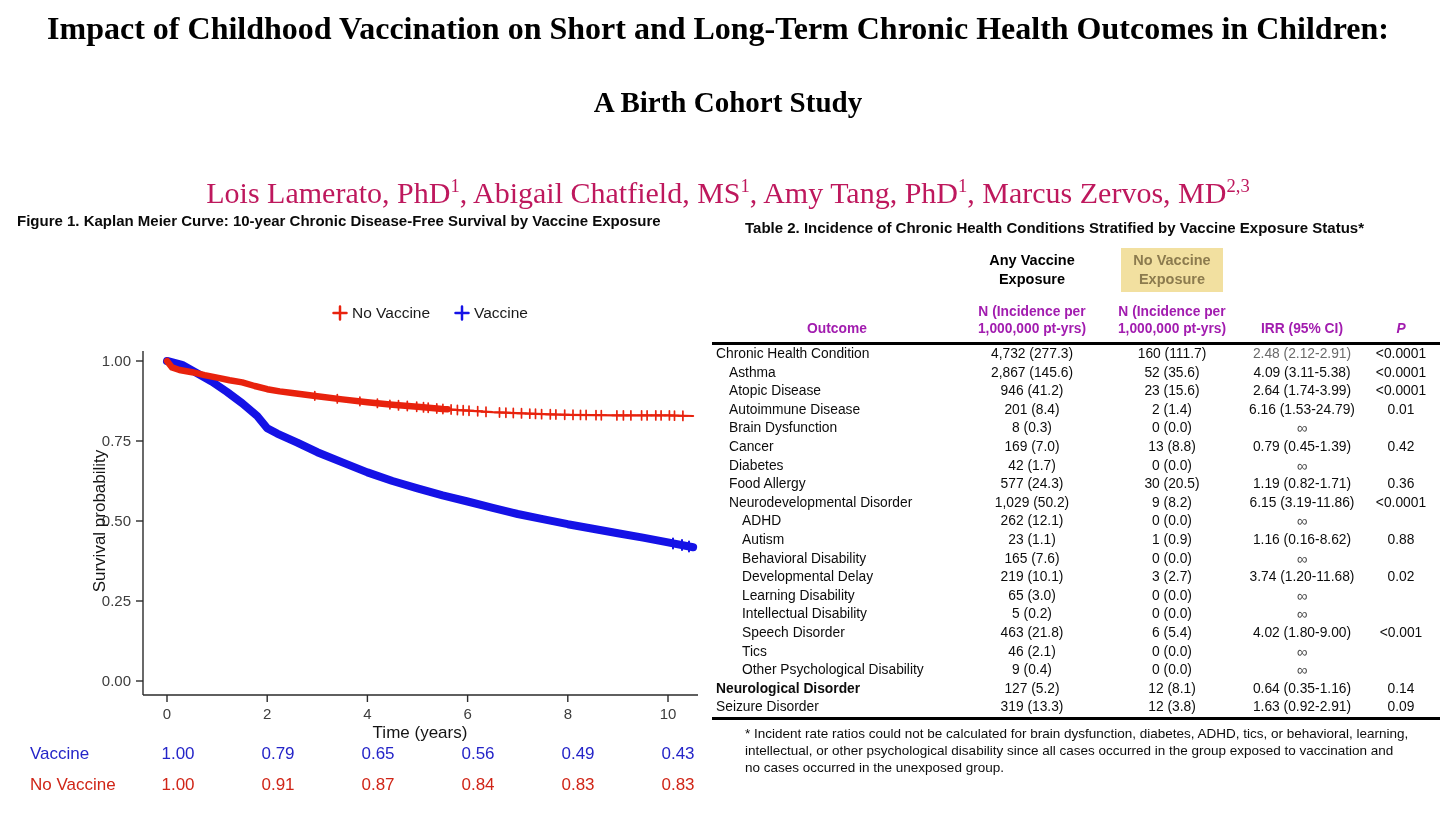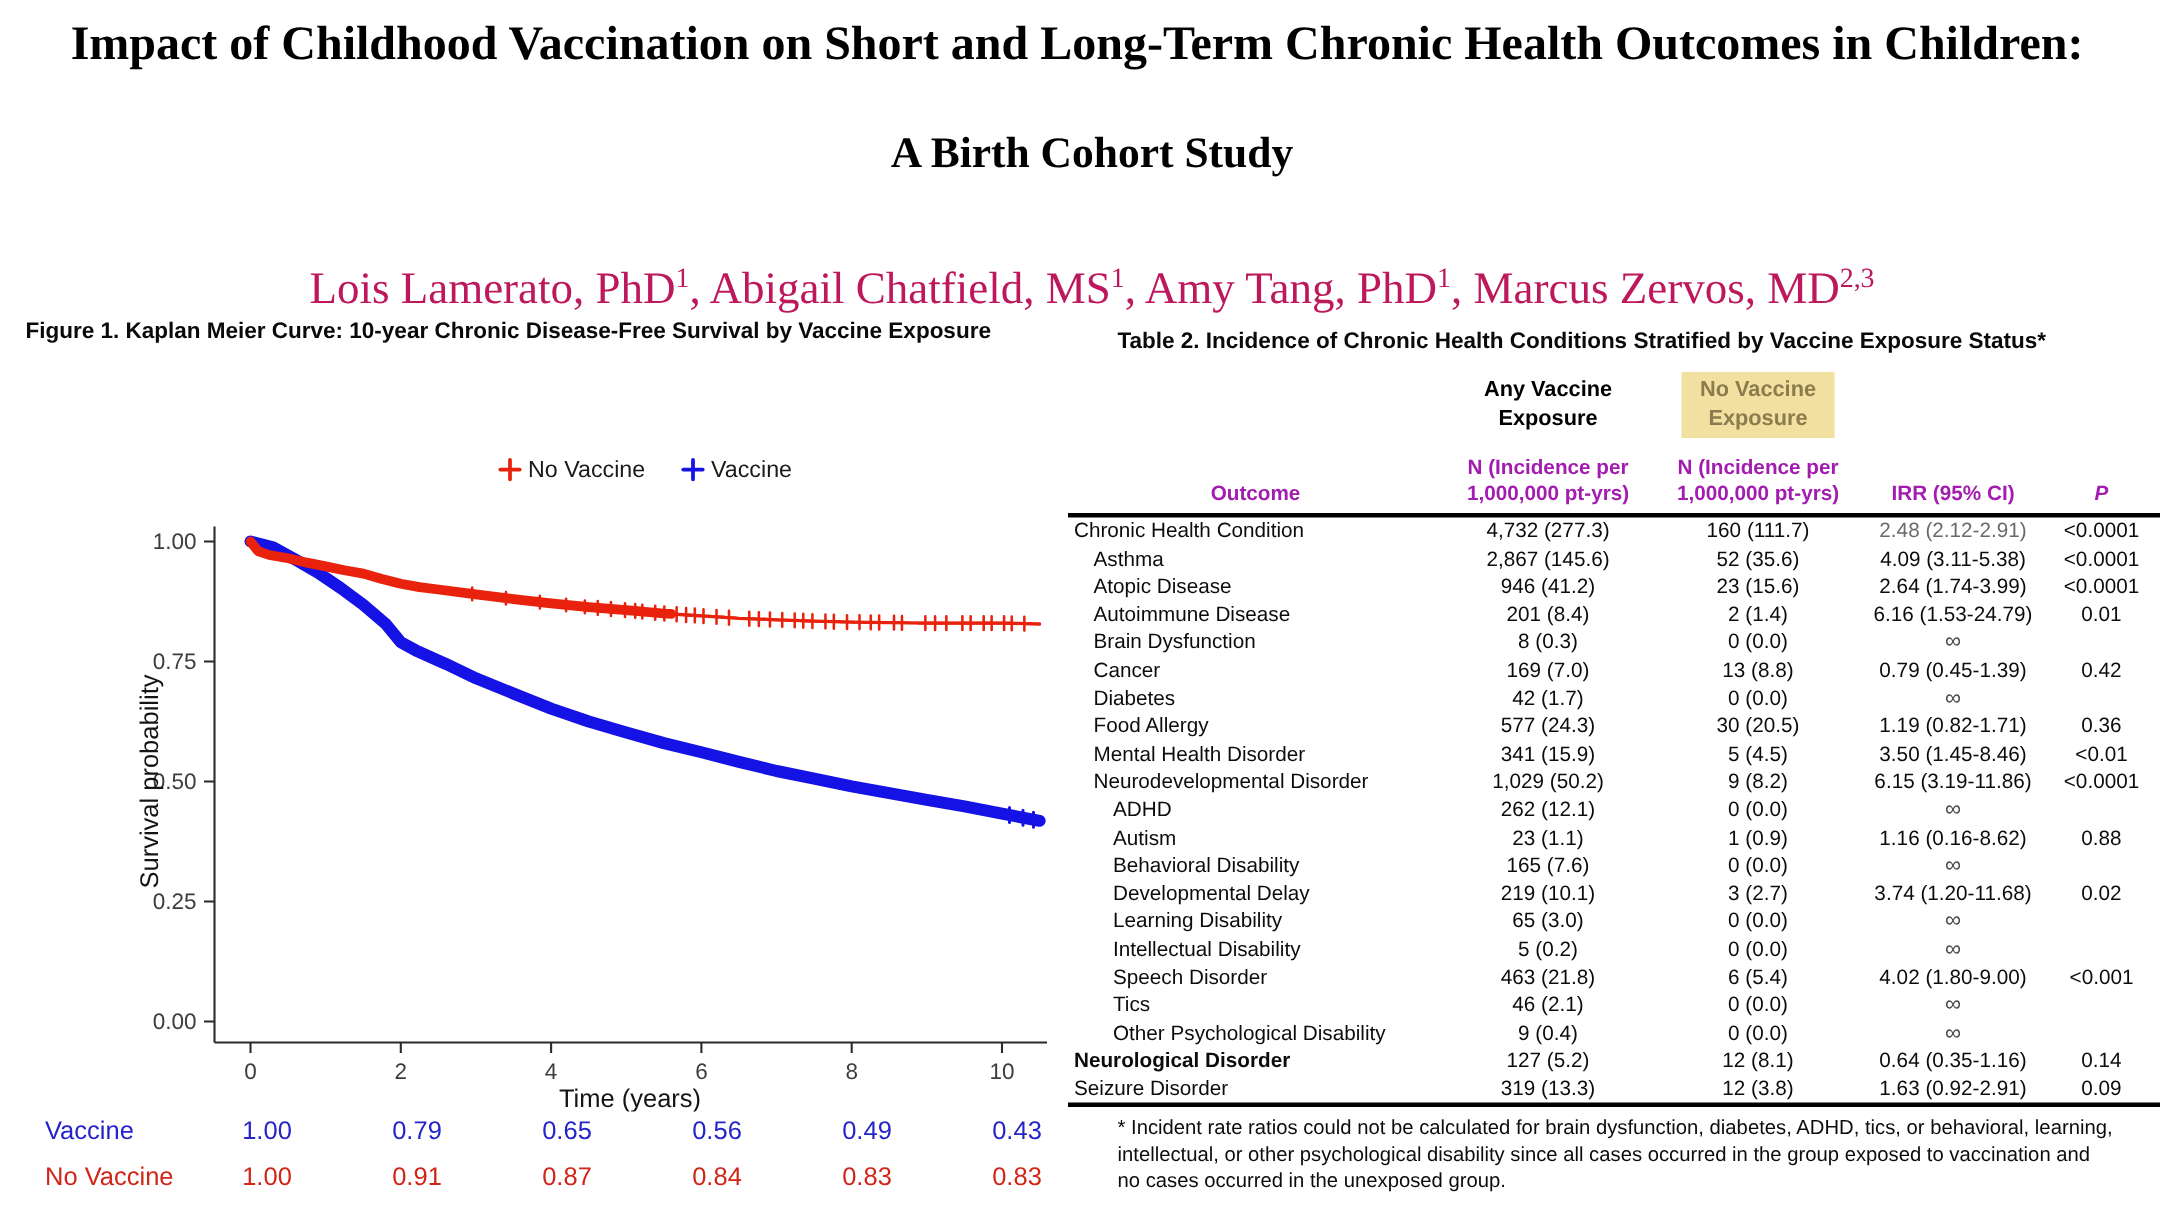--- a/index.html
+++ b/index.html
@@ -249,27 +249,20 @@
             <td class="c"></td>
           </tr>
           <tr>
             <td style="padding-left: 17px;">Food Allergy</td>
             <td class="c">577 (24.3)</td>
             <td class="c">30 (20.5)</td>
             <td class="c">1.19 (0.82-1.71)</td>
             <td class="c">0.36</td>
           </tr>
           <tr>
-            <td style="padding-left: 17px;">Mental Health Disorder</td>
-            <td class="c">341 (15.9)</td>
-            <td class="c">5 (4.5)</td>
-            <td class="c">3.50 (1.45-8.46)</td>
-            <td class="c">&lt;0.01</td>
-          </tr>
-          <tr>
             <td style="padding-left: 17px;">Neurodevelopmental Disorder</td>
             <td class="c">1,029 (50.2)</td>
             <td class="c">9 (8.2)</td>
             <td class="c">6.15 (3.19-11.86)</td>
             <td class="c">&lt;0.0001</td>
           </tr>
           <tr>
             <td style="padding-left: 30px;">ADHD</td>
             <td class="c">262 (12.1)</td>
             <td class="c">0 (0.0)</td>

